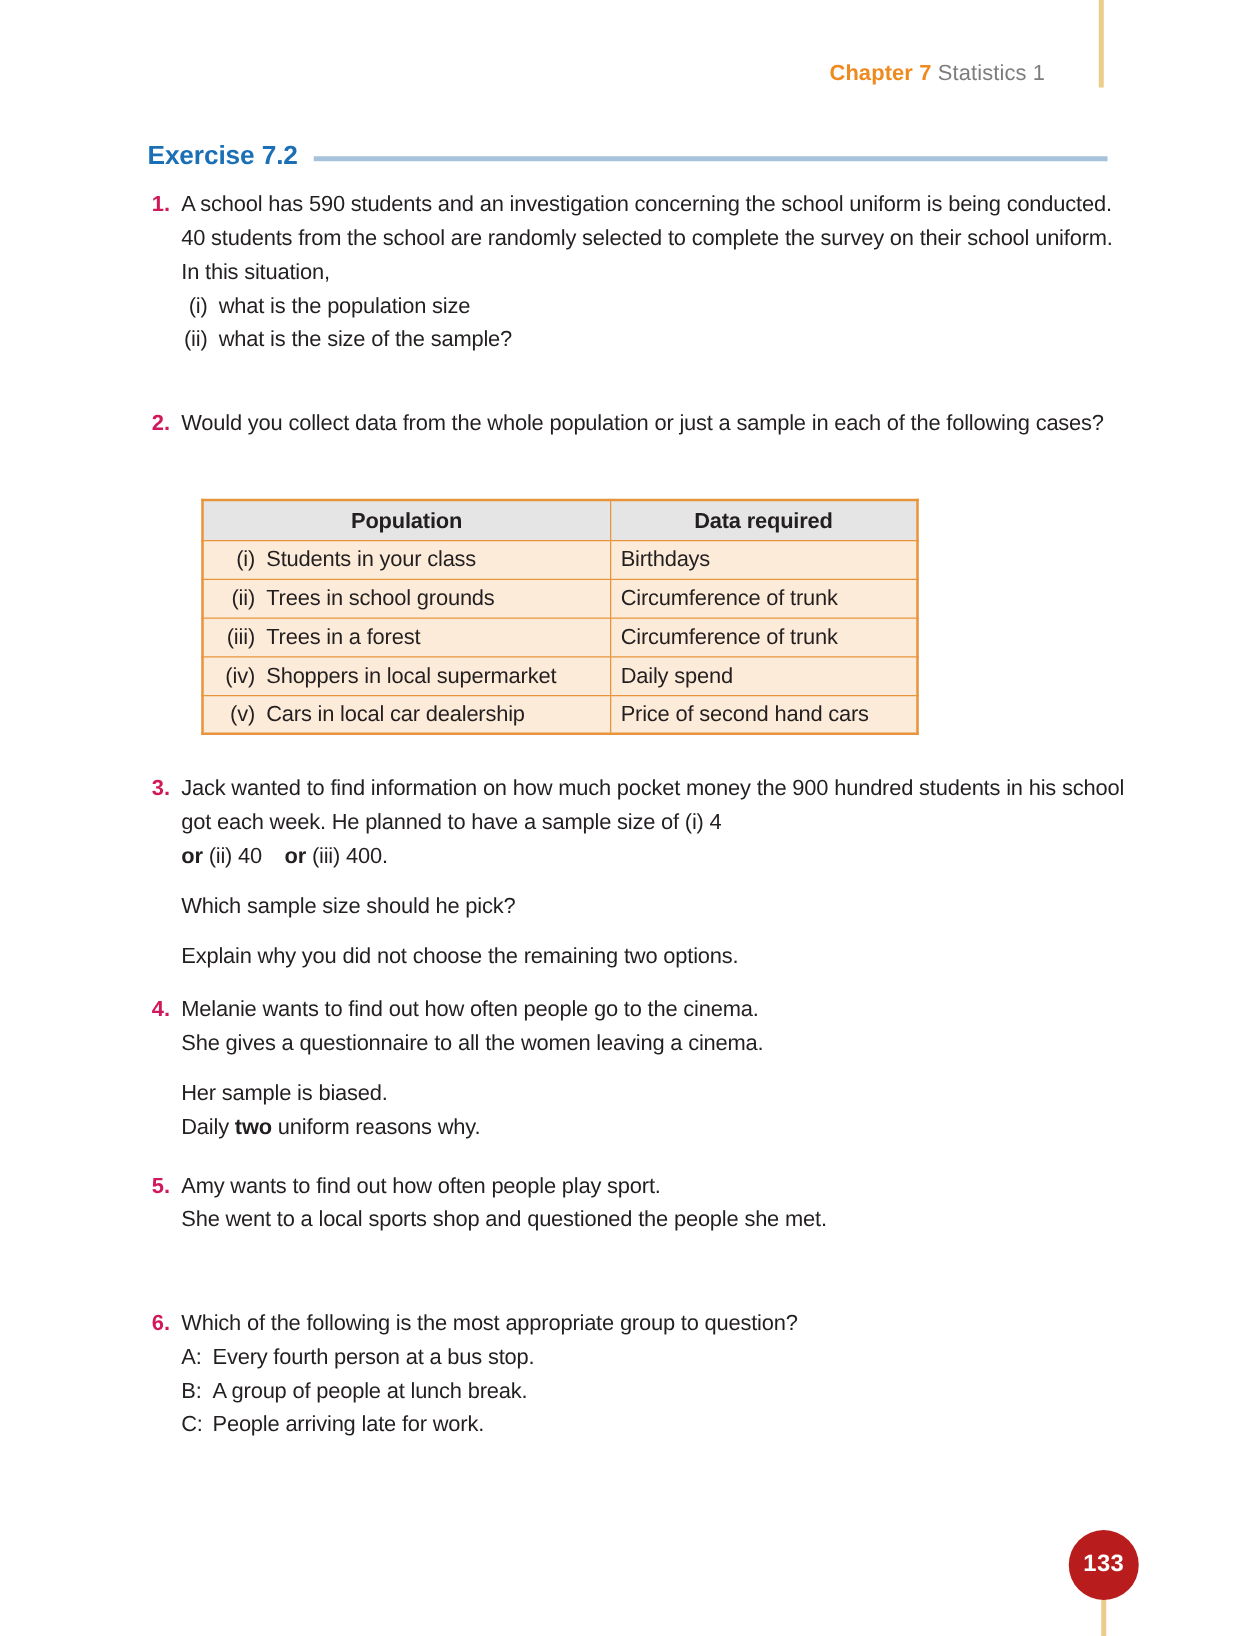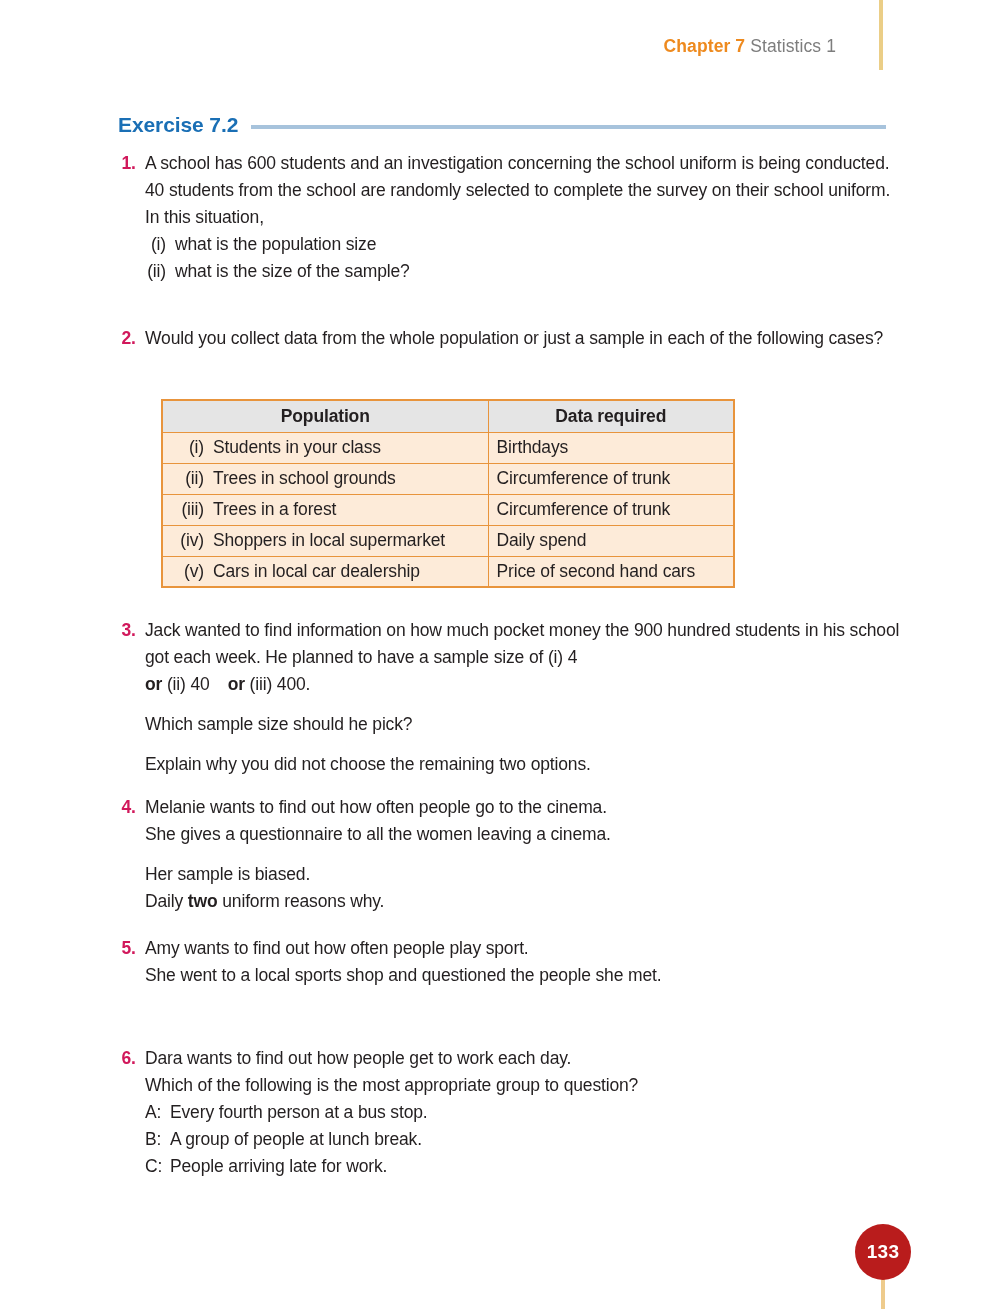--- a/index.html
+++ b/index.html
@@ -27,21 +27,21 @@
     top: 0;
     width: 4px;
     height: 70px;
     background: #ebce87;
   }
 
   
   .running-header {
     position: absolute;
     left: 0;
-    top: 36px;
+    top: 48px;
     width: 836px;
     text-align: right;
     font-size: 17.5px;
     letter-spacing: .1px;
     white-space: nowrap;
   }
   .running-header .chap {
     color: #ee8a1e;
     font-weight: bold;
   }
@@ -229,21 +229,21 @@
 
   <div class="ex-head">
     <span class="ex-title">Exercise 7.2</span>
     <span class="ex-rule"></span>
   </div>
 
   <div class="q" id="q1" style="top:150px;">
     <div class="q-row">
       <div class="q-num">1.</div>
       <div class="q-body">
-        <p>A school has 600 students and an investigation concerning the school uniform is being conducted.</p>
+        <p>A school has 590 students and an investigation concerning the school uniform is being conducted.</p>
         <p>40 students from the school are randomly selected to complete the survey on their school uniform. In this situation,</p>
         <ul class="roman-list">
           <li>
             <span class="rn">(i)</span>
             <span>what is the population size</span>
           </li>
           <li>
             <span class="rn">(ii)</span>
             <span>what is the size of the sample?</span>
           </li>
@@ -354,21 +354,20 @@
         <p>Amy wants to find out how often people play sport.</p>
         <p>She went to a local sports shop and questioned the people she met.</p>
       </div>
     </div>
   </div>
 
   <div class="q" id="q6" style="top:1045px;">
     <div class="q-row">
       <div class="q-num">6.</div>
       <div class="q-body">
-        <p>Dara wants to find out how people get to work each day.</p>
         <p>Which of the following is the most appropriate group to question?</p>
         <ul class="opt-list">
           <li>
             <span class="ol">A:</span>
             <span>Every fourth person at a bus stop.</span>
           </li>
           <li>
             <span class="ol">B:</span>
             <span>A group of people at lunch break.</span>
           </li>

